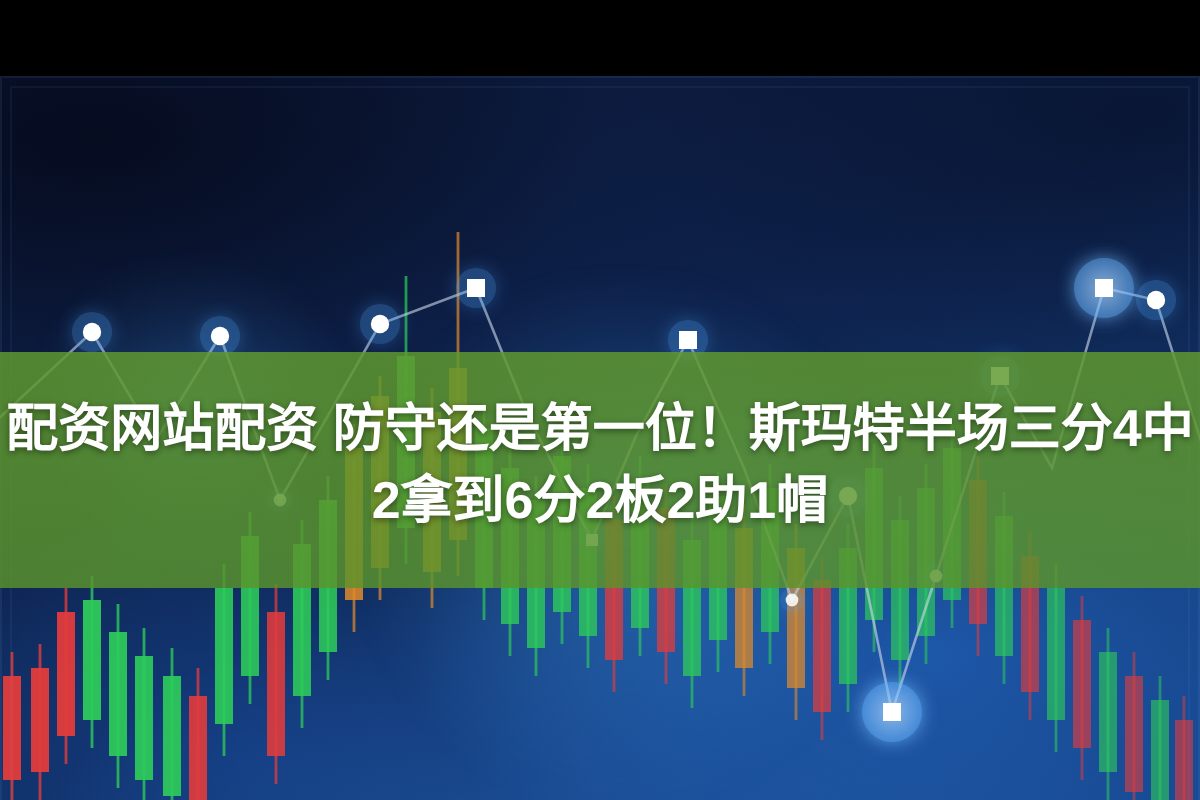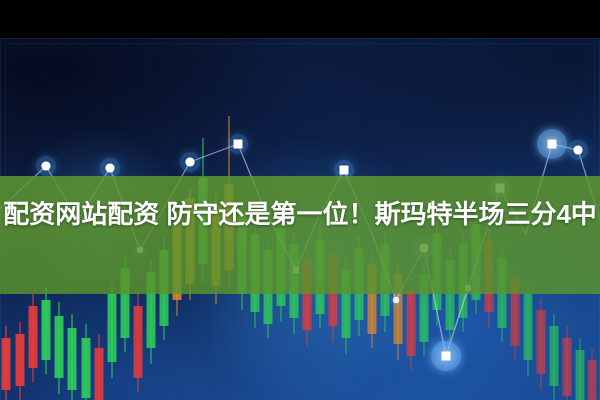--- a/index.html
+++ b/index.html
@@ -349,14 +349,15 @@
       </g>
   </svg>
 
   <div class="bg-frame"></div>
 
   <div class="band" id="banner-band" style="top: 138px; height: 118px; background: rgba(92, 150, 45, 0.8);">
     <div class="band-inner"></div>
   </div>
 
   <div class="headline line1" id="hl1" style="top: 160px; color: rgb(255, 255, 255);">配资网站配资 防守还是第一位！斯玛特半场三分4中</div>
+  <div class="headline line2" id="hl2" style="top: 196px; color: rgb(255, 255, 255);">2拿到6分2板2助1帽</div>
 
 </div>
 
 </body></html>

